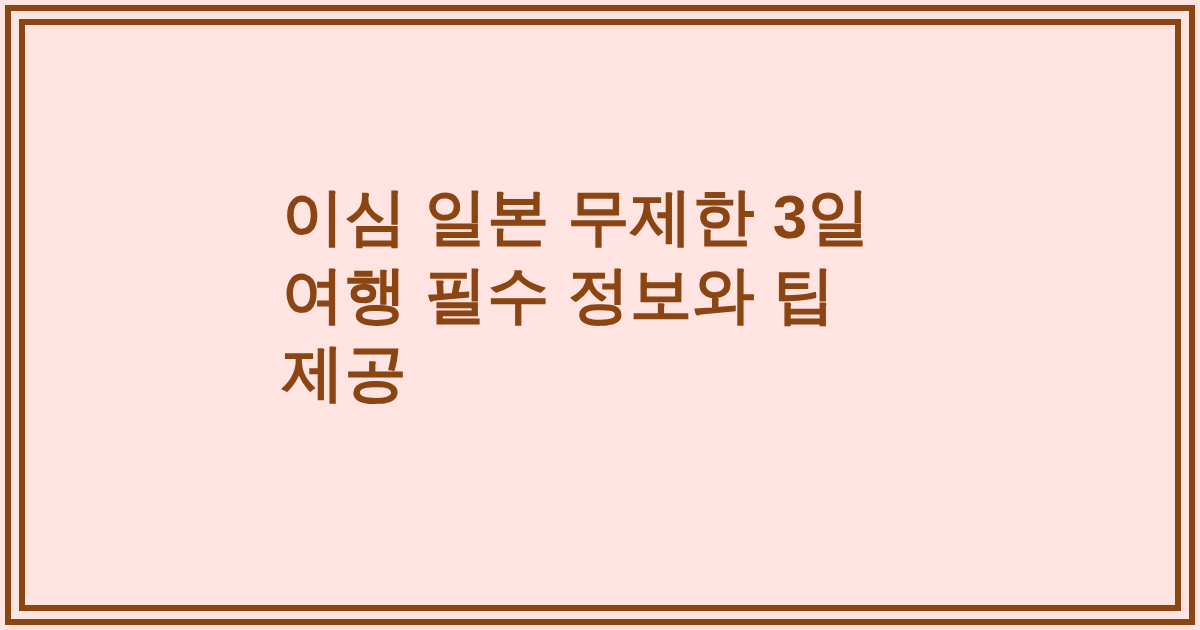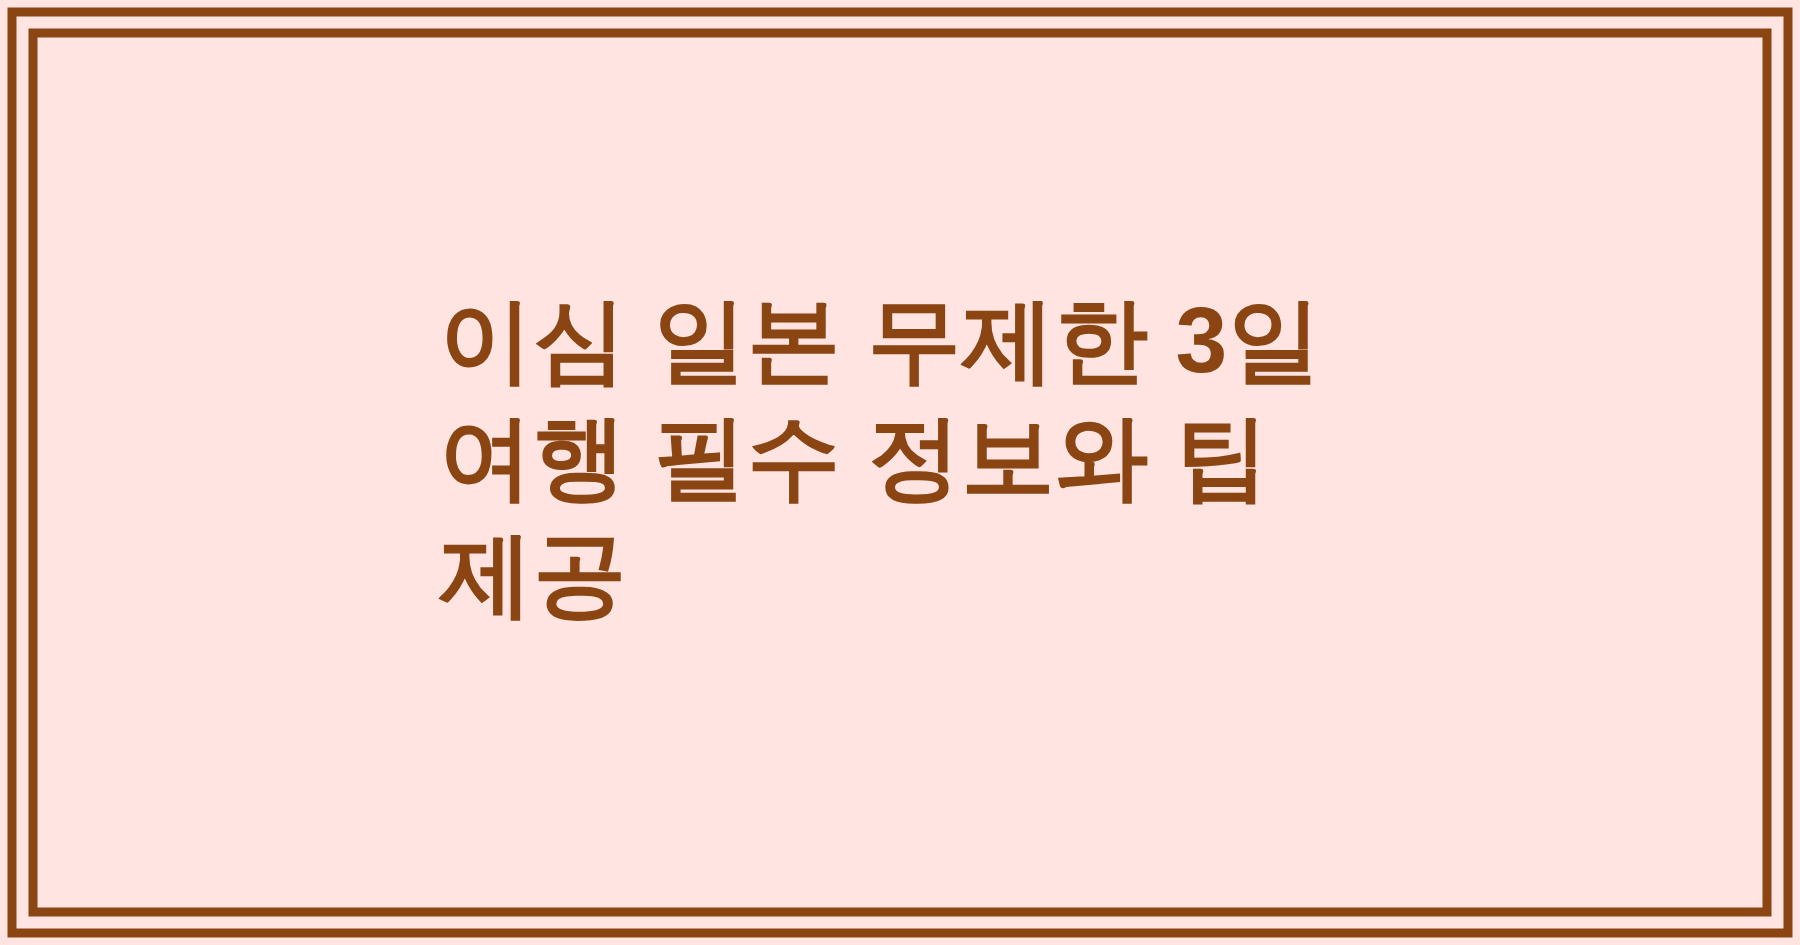--- a/index.html
+++ b/index.html
@@ -59,21 +59,21 @@
     left: 282px;
     top: 178px;
     width: 660px;
     height: 270px;
     display: flex;
     flex-direction: column;
     justify-content: flex-start;
   }
 
   .og-title {
-    margin: 11px;
+    margin: 0;
     color: #8b4513;
     font-family: "Liberation Sans", "DejaVu Sans", sans-serif;
     font-size: 62px;
     font-weight: 700;
     line-height: 78px;
     letter-spacing: 0.5px;
     word-break: keep-all;
     white-space: normal;
     text-align: left;
   }

